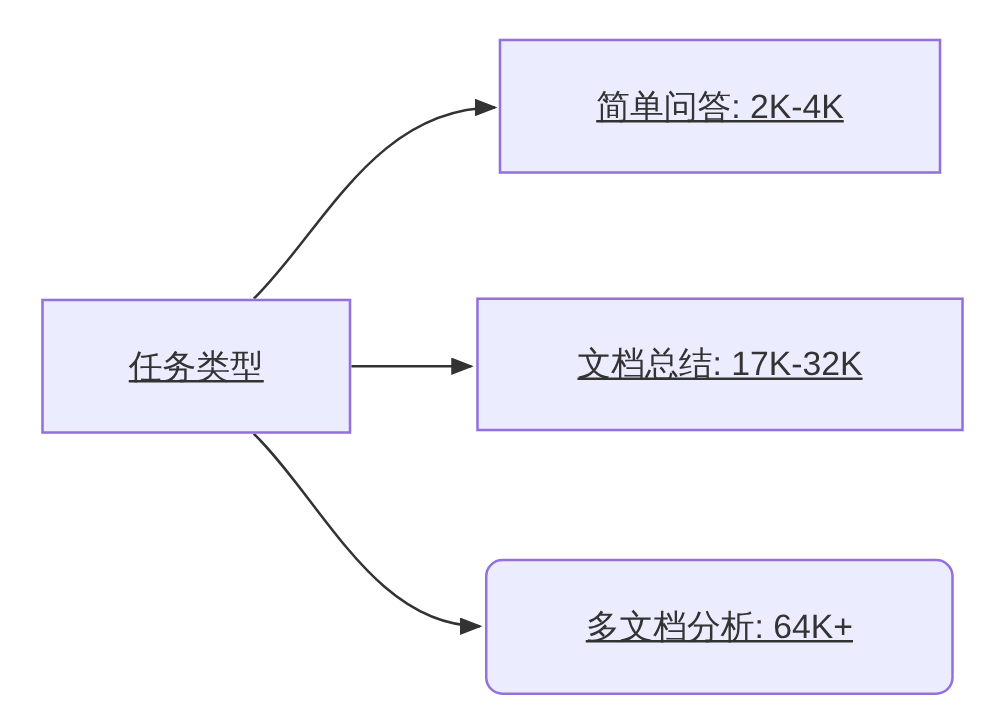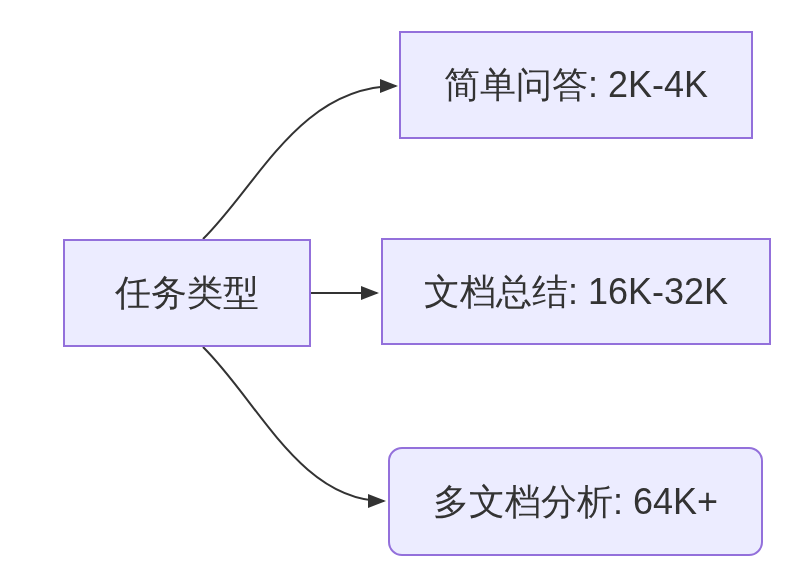--- a/index.html
+++ b/index.html
@@ -23,26 +23,27 @@
   .arrowhead-shape { fill: var(--edge-stroke); }
   .node {
     position: absolute;
     box-sizing: border-box;
     background: var(--node-fill);
     border: 2px solid var(--node-border);
     color: var(--text);
     display: flex;
     align-items: center;
     justify-content: center;
-    font-size: 36px;
+    font-size: 27px;
     line-height: 1.2;
     text-align: center;
     white-space: nowrap;
+    text-decoration: underline;
   }
-  .node-root   { left: 33px;  top: 239px; width: 248px; height: 108px; margin-left: 30px; }
+  .node-root   { left: 33px;  top: 239px; width: 248px; height: 108px; }
   .node-top    { left: 399px; top: 31px;  width: 354px; height: 108px; }
   .node-middle { left: 381px; top: 238px; width: 390px; height: 107px; }
   .node-bottom { left: 388px; top: 447px; width: 375px; height: 109px; border-radius: 14px; }
 </style>
 </head>
 <body>
 
 <div class="canvas">
 
   <svg class="edge-layer" viewBox="0 0 787 572" xmlns="http://www.w3.org/2000/svg">
@@ -58,20 +59,20 @@
 
   <div class="node node-root">
     <span>任务类型</span>
   </div>
 
   <div class="node node-top">
     <span>简单问答: 2K-4K</span>
   </div>
 
   <div class="node node-middle">
-    <span>文档总结: 16K-32K</span>
+    <span>文档总结: 17K-32K</span>
   </div>
 
   <div class="node node-bottom">
     <span>多文档分析: 64K+</span>
   </div>
 
 </div>
 
 </body></html>

